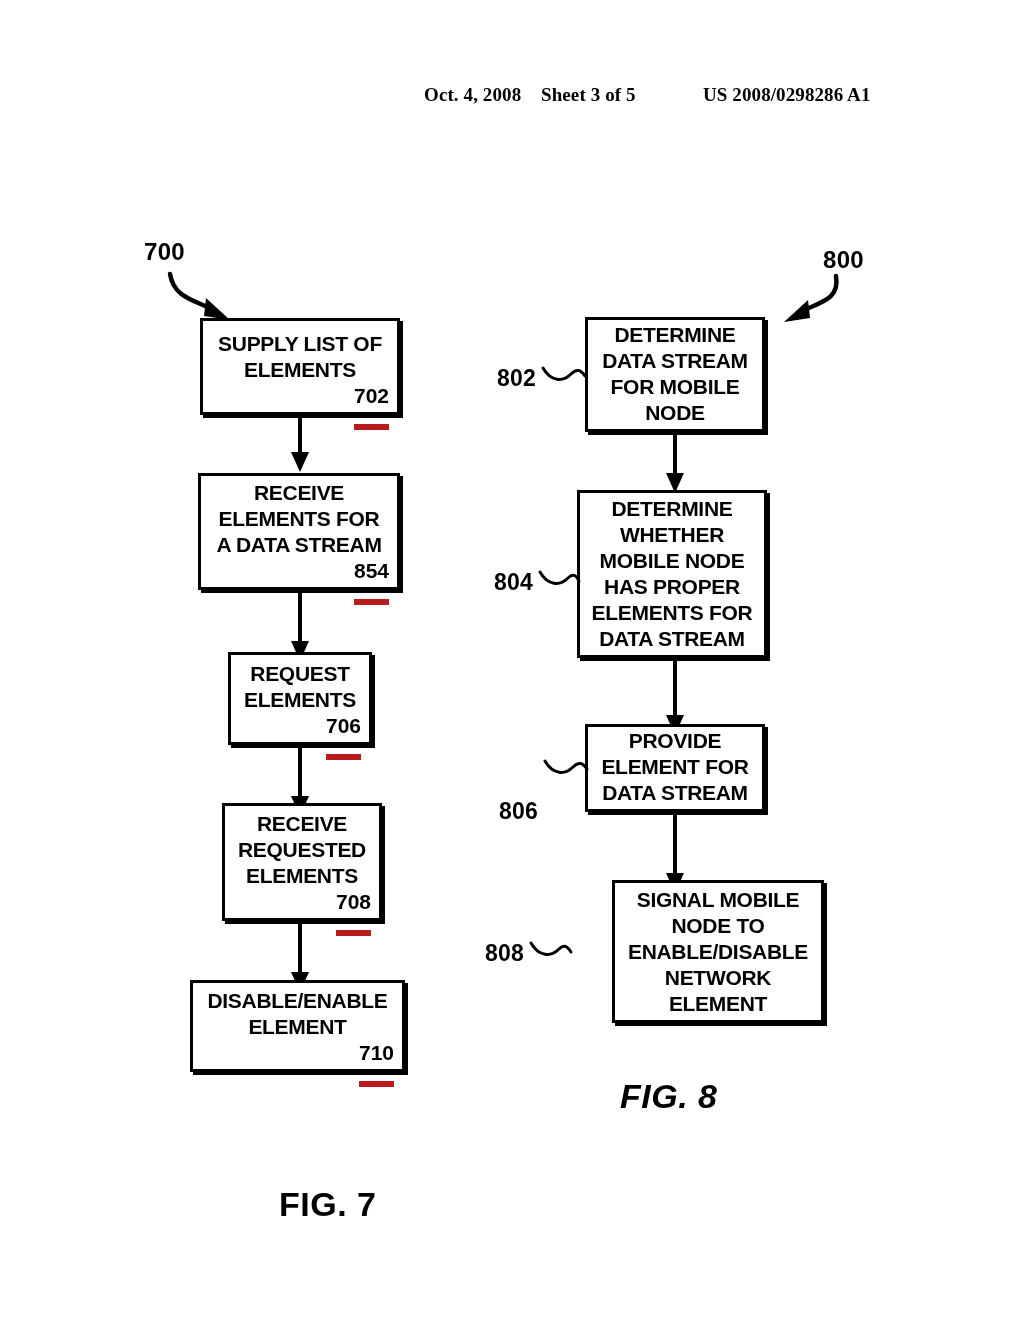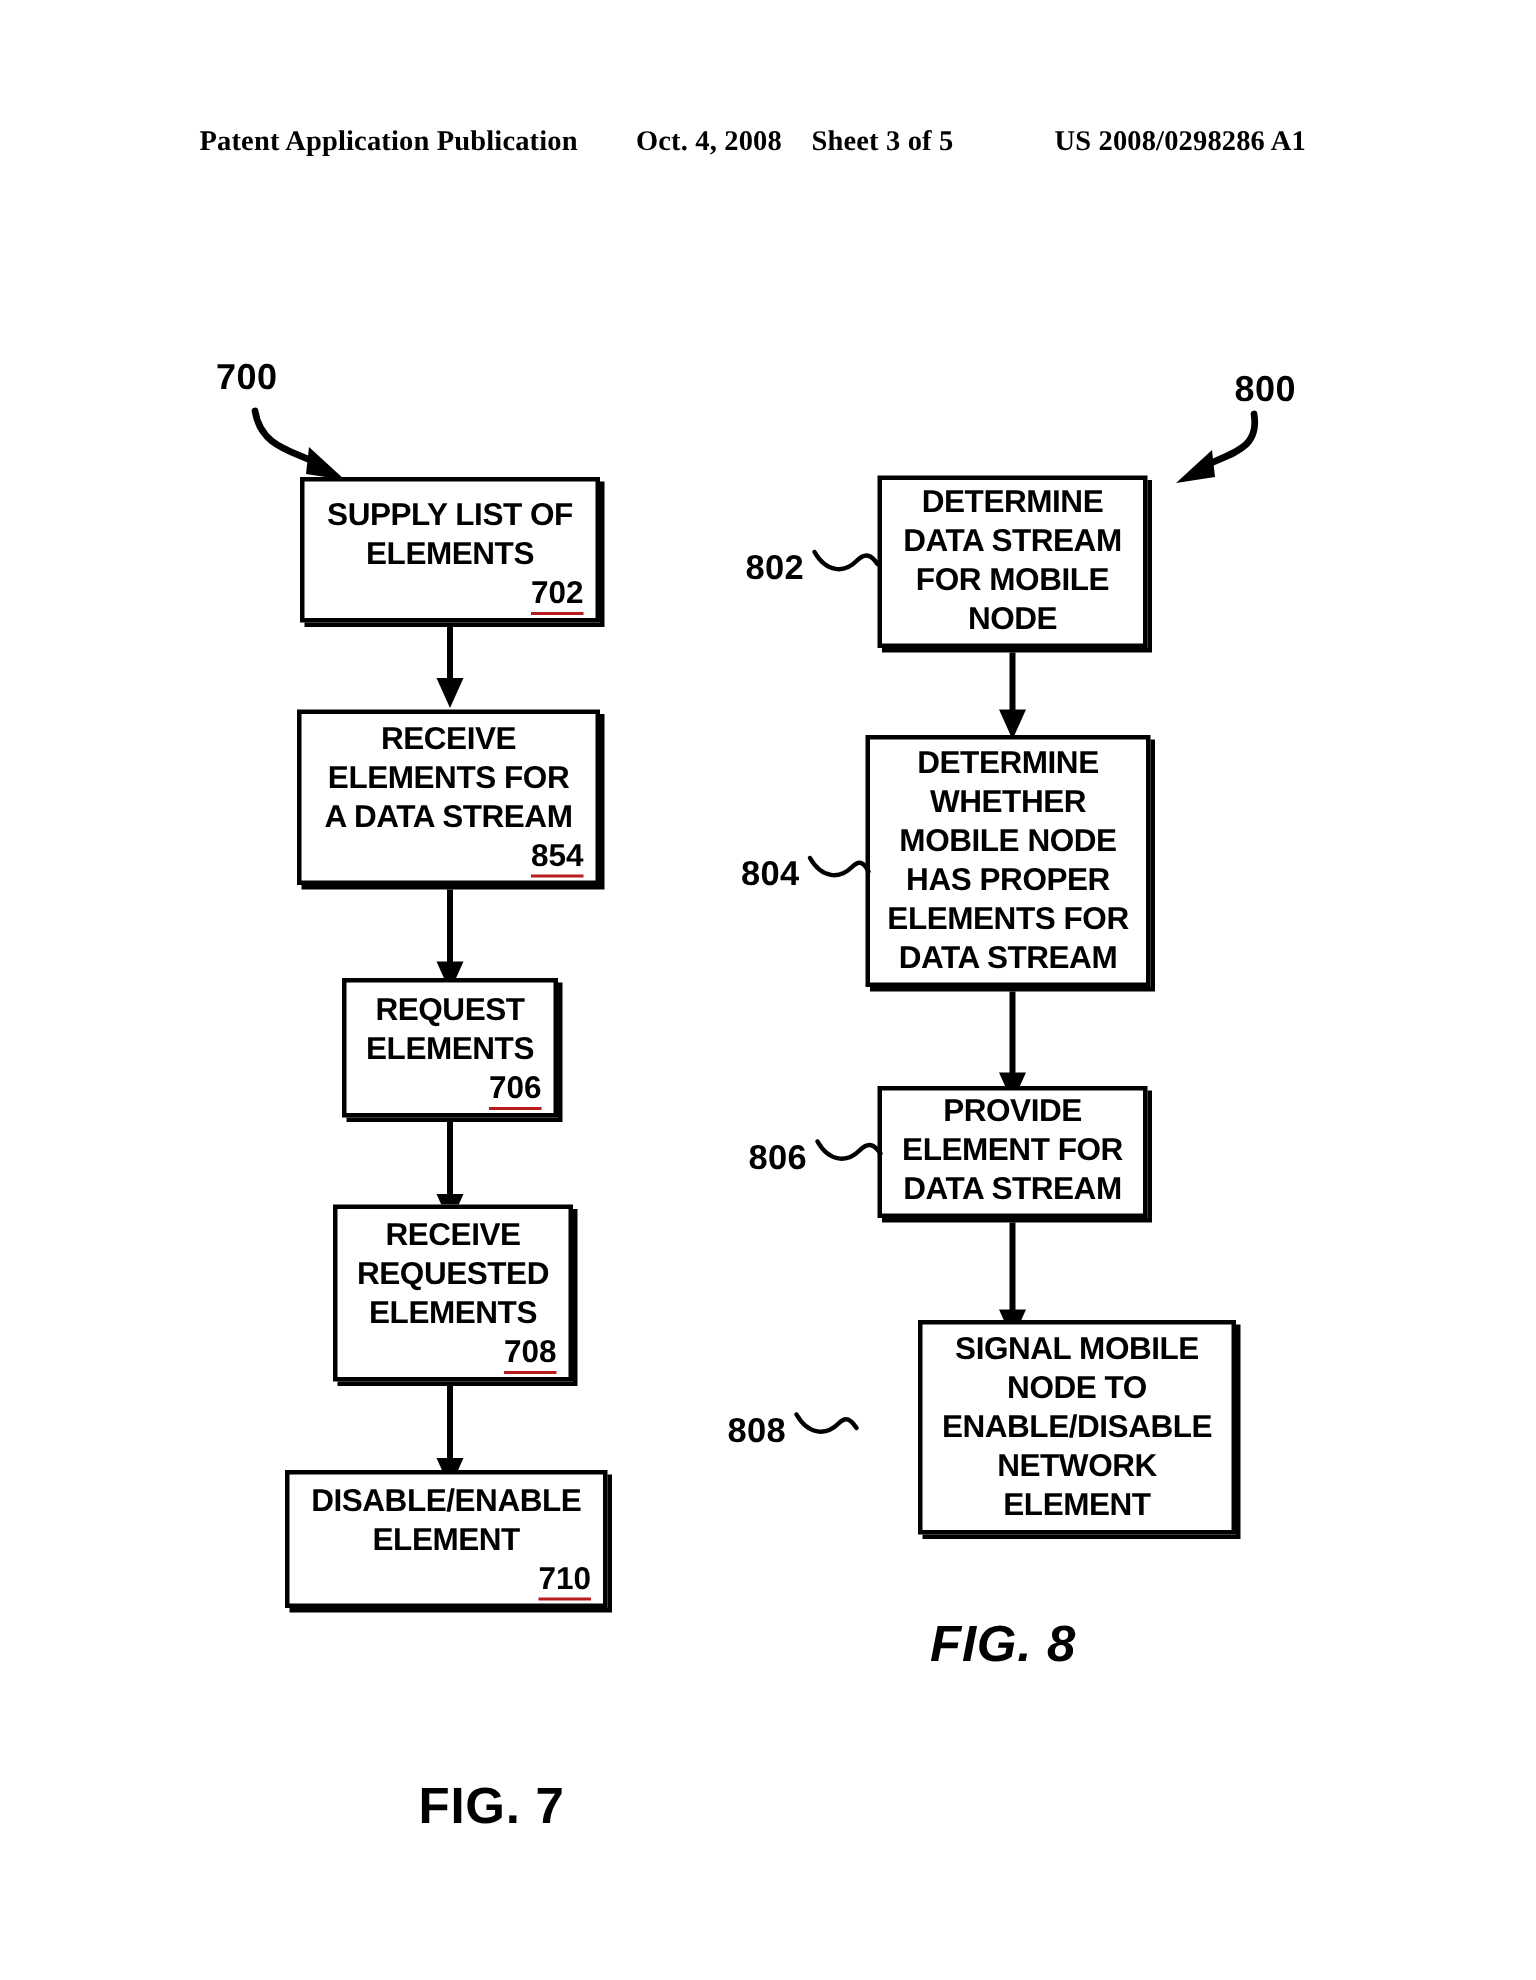--- a/index.html
+++ b/index.html
@@ -64,22 +64,22 @@
     font-family: "Liberation Sans", sans-serif;
     font-weight: bold;
     font-size: 21px;
     line-height: 26px;
     text-align: right;
     width: 100%;
     padding-right: 6px;
     box-sizing: border-box;
   }
   .flow-box .bnum span {
-    border-bottom: 2px solid #b91c1c;
-    padding-bottom: 1px;
+    border-bottom: 6px solid #b91c1c;
+    padding-bottom: 17px;
   }
 
   
   .connector { position: absolute; }
   .connector .stem {
     position: absolute;
     left: 0;
     top: 0;
     width: 4px;
     background: #000;
@@ -127,21 +127,20 @@
     letter-spacing: 0.5px;
     white-space: nowrap;
   }
 
   svg { display: block; overflow: visible; }
 </style>
 </head>
 <body>
 
 <div id="page-header">
-  <span class="hdr-pub">Patent Application Publication</span>
   <span class="hdr-date">Oct. 4, 2008</span>
   <span class="hdr-sheet">Sheet 3 of 5</span>
   <span class="hdr-docid">US 2008/0298286 A1</span>
 </div>
 
 <div class="figure">
 
   <div class="fig-ref" style="left:144px; top:240px;">700</div>
   <svg class="leader" style="left:160px; top:268px;" width="90" height="60">
     <path d="M 10 6 C 14 30, 34 32, 54 42" stroke="#000" stroke-width="4.5" fill="none" stroke-linecap="round"></path>
@@ -243,21 +242,21 @@
   <div class="connector" style="left:673px; top:661px;">
     <div class="stem" style="height:58px;"></div>
     <div class="head" style="top:54px;"></div>
   </div>
 
   <div class="flow-box" style="left:585px; top:724px; width:180px; height:88px;">
     <div class="btext">PROVIDE</div>
     <div class="btext">ELEMENT FOR</div>
     <div class="btext">DATA STREAM</div>
   </div>
-  <div class="ref-label" style="left:499px; top:760px;text-align:right;">806</div>
+  <div class="ref-label" style="left:499px; top:800px;text-align:right;">806</div>
   <svg class="leader" style="left:543px; top:751px;" width="48" height="30">
     <path d="M 2 10 C 10 24, 22 24, 30 16 C 36 10, 40 12, 44 18" stroke="#000" stroke-width="3" fill="none" stroke-linecap="round"></path>
   </svg>
 
   <div class="connector" style="left:673px; top:815px;">
     <div class="stem" style="height:62px;"></div>
     <div class="head" style="top:58px;"></div>
   </div>
 
   <div class="flow-box" style="left:568px; top:880px; width:212px; height:143px;margin-left:44px;">

